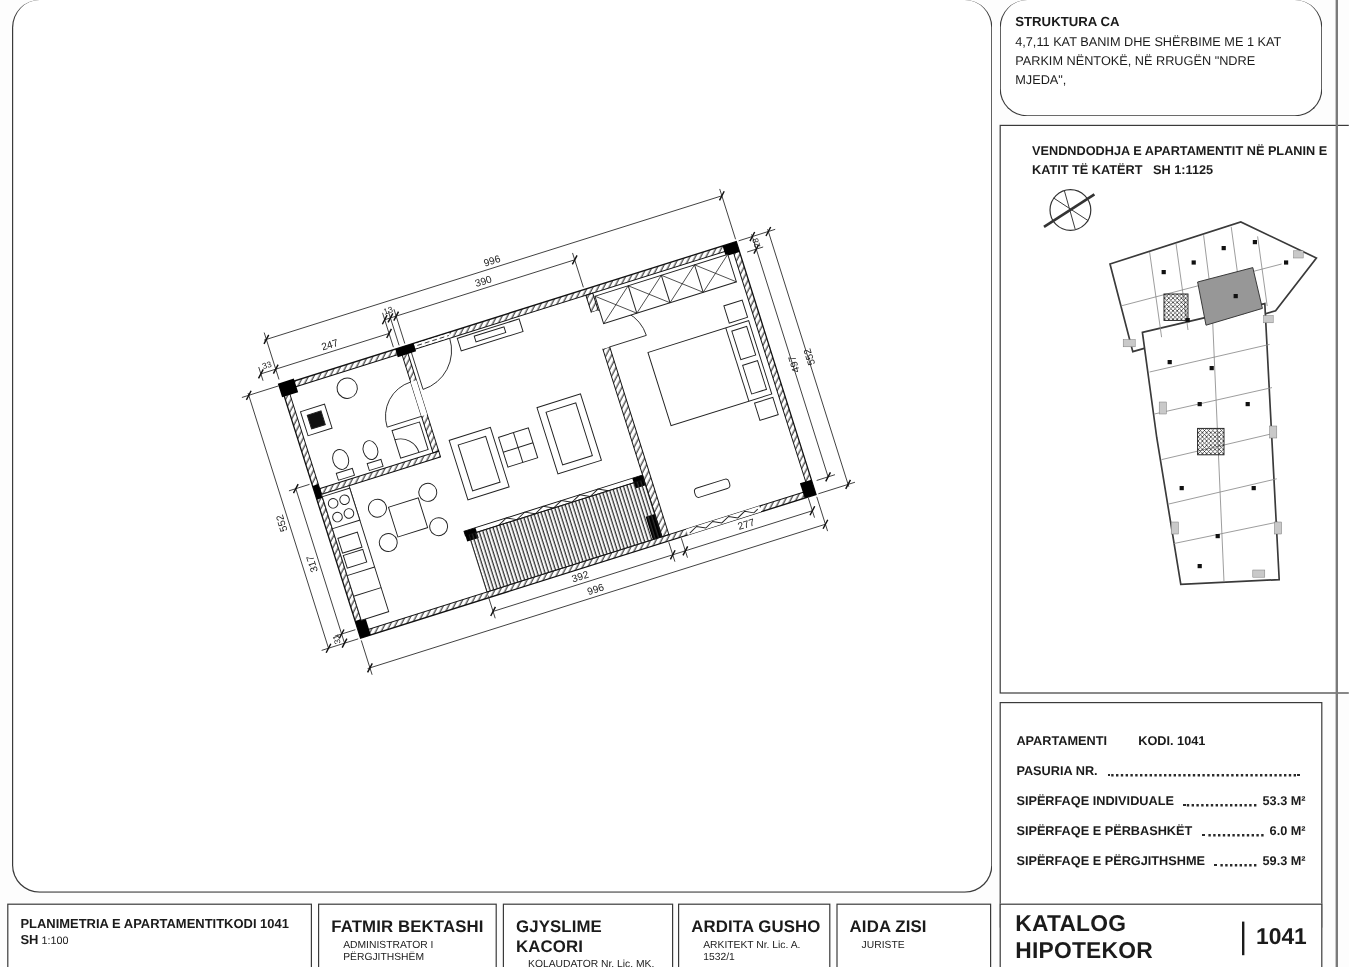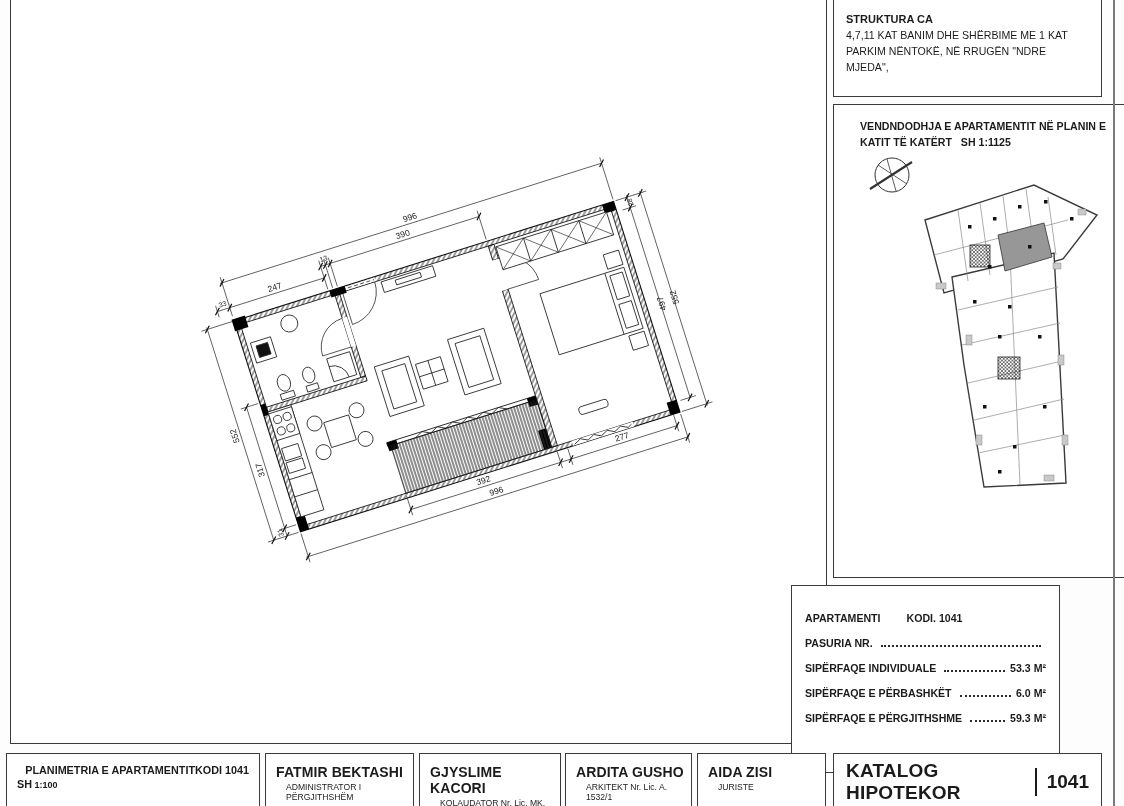--- a/index.html
+++ b/index.html
@@ -3,39 +3,39 @@
 <meta charset="utf-8">
 <style>
   html,body{margin:0;padding:0;}
   body{
     width:1124px;height:806px;position:relative;overflow:hidden;
     background:#fdfdfd;color:#1b1b1b;
     font-family:"Liberation Sans",sans-serif;
     -webkit-font-smoothing:antialiased;
   }
   .panel{position:absolute;border:1.5px solid #3a3a3a;background:#fff;box-sizing:border-box;}
-  .noTop{border-top:none;}
+  .noTop{border-top:none;border-radius:23px;}
   
   .struct{left:833px;top:0;width:269px;height:97px;padding:12px 12px 0 12px;}
   .struct .t{font-weight:bold;font-size:11px;line-height:1.45;}
   .struct .l{font-size:10.6px;line-height:1.5;}
   .loc{left:833px;top:104px;width:320px;height:474px;padding:14px 11px 0 26px;}
   .loc .t{font-weight:bold;font-size:10.6px;line-height:1.5;}
-  .apt{left:791px;top:585px;width:269px;height:188px;padding:26px 13px 0 13px;}
+  .apt{left:833px;top:585px;width:269px;height:188px;padding:26px 13px 0 13px;}
   .apt .row{display:flex;align-items:flex-end;font-size:10.6px;font-weight:bold;margin-bottom:13px;white-space:nowrap;}
   .apt .lead{flex:1;border-bottom:2px dotted #2a2a2a;margin:0 5px 2px 8px;min-width:14px;}
   .apt .val{font-weight:bold;}
   .apt .gap{width:26px;}
   
   .bb{top:753px;height:58px;}
   .bb .nm{font-weight:bold;font-size:14px;margin:10px 0 2px 10px;letter-spacing:.1px;}
   .bb .rl{font-size:8.6px;margin-left:20px;color:#222;}
   .plans{left:6px;width:254px;}
-  .plans .line1{display:flex;justify-content:flex-end;font-weight:bold;font-size:10.8px;margin:10px 10px 2px 10px;}
-  .plans .line2{margin-left:10px;font-size:9px;font-weight:bold;}
+  .plans .line1{display:flex;justify-content:flex-start;font-weight:bold;font-size:10.8px;margin:10px 10px 2px 10px;}
+  .plans .line2{margin-left:10px;font-size:9px;}
   .plans .line2 b{font-size:10.8px;}
   .sig2{left:265px;width:149px;}
   .sig3{left:419px;width:142px;}
   .sig4{left:565px;width:127px;}
   .sig5{left:697px;width:129px;}
   .katalog{left:833px;width:269px;display:flex;align-items:center;padding:0 12px;box-sizing:border-box;}
   .katalog .kt{font-weight:bold;font-size:19px;letter-spacing:.2px;flex:1;}
   .katalog .kd{width:2px;height:28px;background:#1b1b1b;margin:0 10px 0 0;}
   .katalog .kn{font-weight:bold;font-size:19px;}
   

